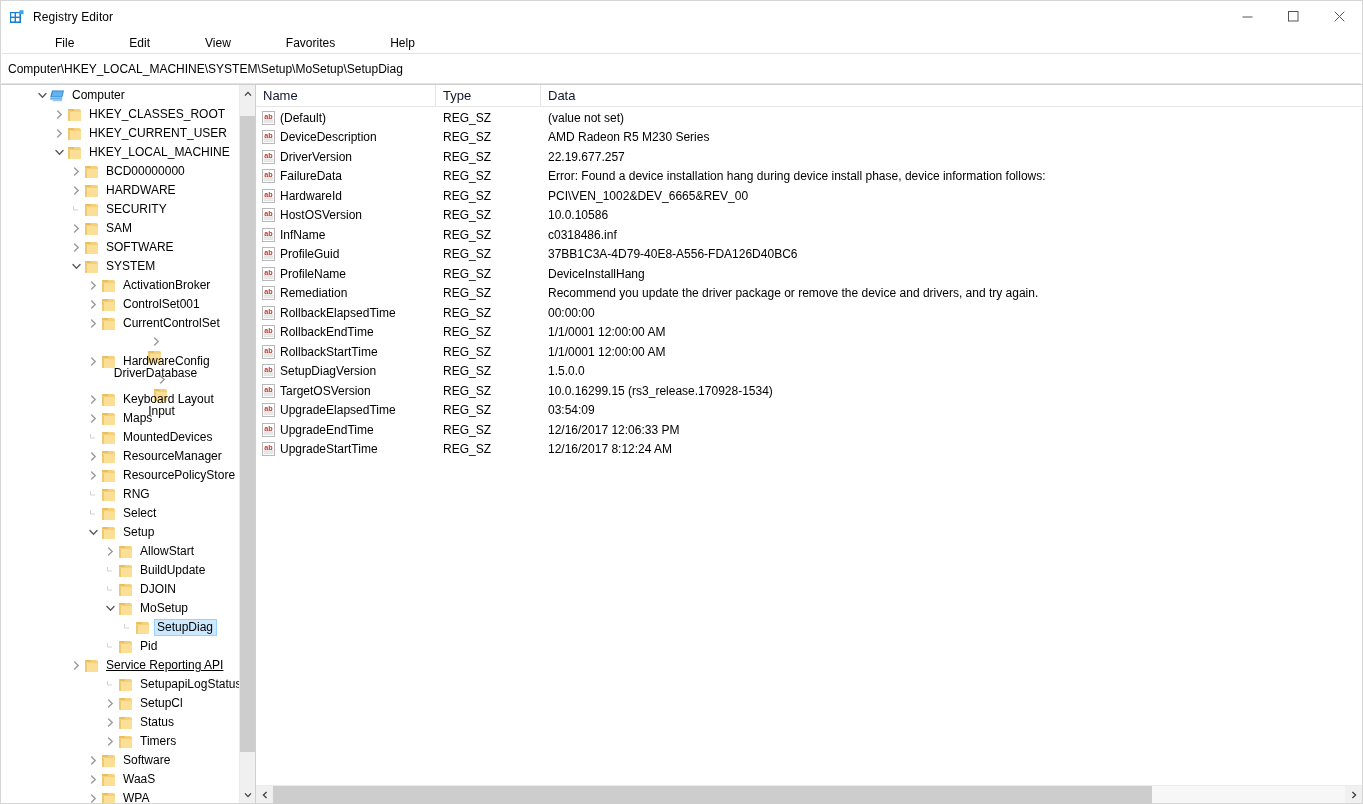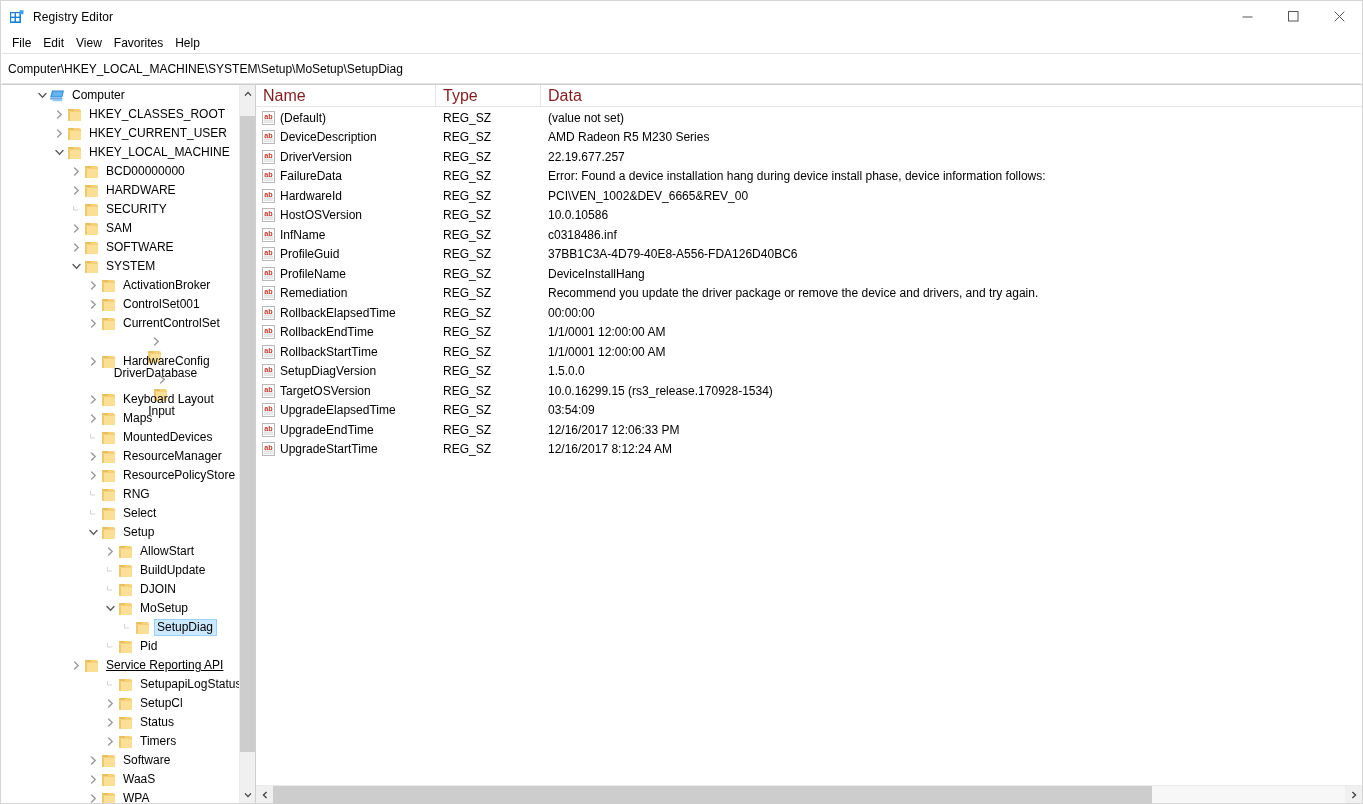--- a/index.html
+++ b/index.html
@@ -62,20 +62,21 @@
     align-items: center;
     padding-left: 5px;
     background: #ffffff;
   }
   .menuitem {
     font-size: 12px;
     color: #000000;
     padding: 2px 6px;
     cursor: default;
     white-space: nowrap;
+    margin-left: 43px;
   }
 
   
   .addressbar {
     height: 32px;
     min-height: 20px;
     margin: 0 1px 0 1px;
     border-top: 1px solid #e3e3e3;
     border-bottom: 1px solid #e3e3e3;
     background: #ffffff;
@@ -212,22 +213,22 @@
   }
   .hdr {
     height: 22px;
     min-height: 22px;
     display: flex;
     background: #ffffff;
     border-bottom: 1px solid #e5e5e5;
     position: relative;
   }
   .hcell {
-    font-size: 16px;
-    color: #7f1d1d;
+    font-size: 13px;
+    color: #0f172a;
     display: flex;
     align-items: center;
     padding-left: 7px;
     border-right: 1px solid #e5e5e5;
     cursor: default;
     white-space: nowrap;
     overflow: hidden;
     text-align: center;
   }
   .hcell.c-name { width: 180px; min-width: 180px; }

